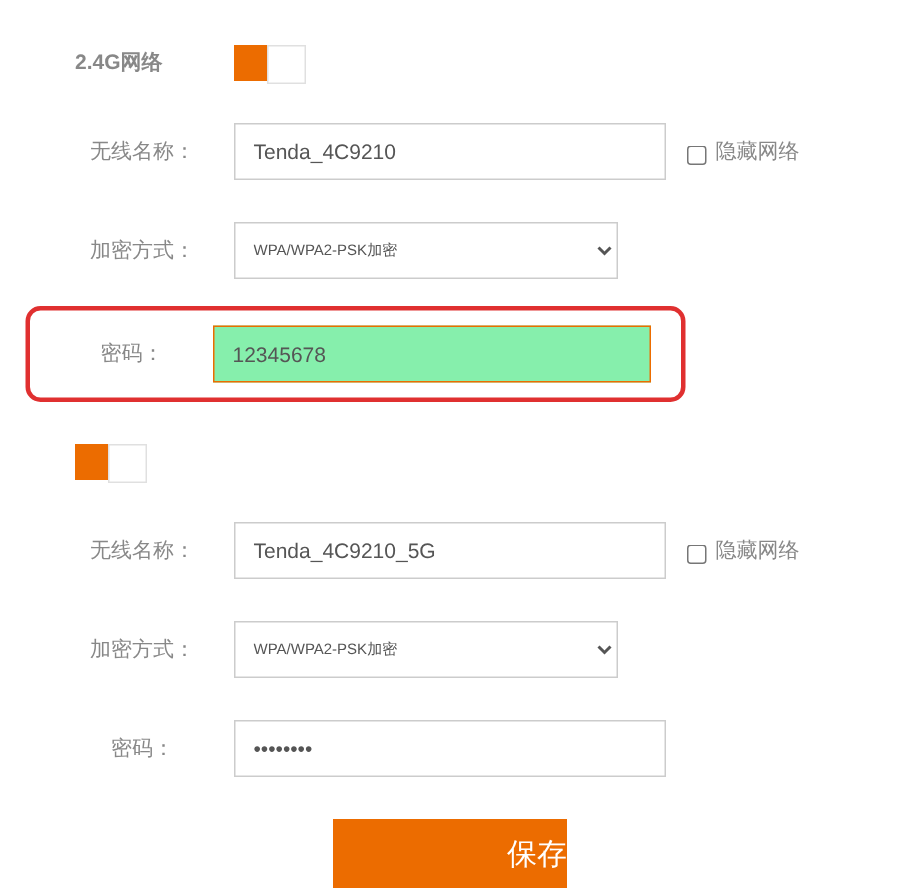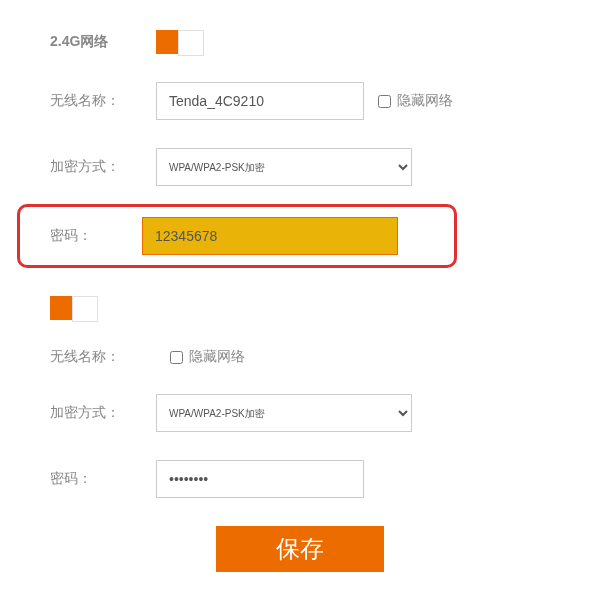--- a/index.html
+++ b/index.html
@@ -42,26 +42,26 @@
     }
     .toggle.on::after { right: 0; }
     .field-row {
       display: flex;
       align-items: center;
       margin-bottom: 28px;
       padding-left: 30px;
     }
     .field-label {
       width: 106px;
-      text-align: left;
+      text-align: center;
       color: #888;
       padding-right: 16px;
     }
     .text-input {
-      width: 208px;
+      width: 288px;
       height: 38px;
       padding: 0 12px;
       border: 1px solid #ccc;
       font-size: 14px;
       color: #555;
       outline: none;
       font-family: inherit;
     }
     .select-input {
       width: 256px;
@@ -78,44 +78,45 @@
       border-radius: 10px;
       padding: 10px 14px 10px 30px;
       margin: -10px 0 18px -3px;
       display: flex;
       align-items: center;
       width: 440px;
     }
     .highlight-wrap .field-label { width: 92px; }
     .highlight-wrap .text-input {
       border: 1px solid #ec6c00;
-      background: #eab308;
-      width: 256px;
+      background: #86efac;
+      width: 292px;
     }
     .checkbox-group {
       display: flex;
-      align-items: center;
+      align-items: flex-end;
       margin-left: 14px;
     }
     .checkbox-group input { margin-right: 6px; }
     .checkbox-group label { color: #888; }
     .save-row {
       display: flex;
       justify-content: center;
       margin-top: 20px;
     }
     .save-btn {
       background: #ec6c00;
       color: #fff;
       border: none;
-      width: 168px;
+      width: 156px;
       height: 46px;
-      font-size: 24px;
+      font-size: 20px;
       cursor: pointer;
       font-family: inherit;
+      text-align: right;
     }
     .gap { height: 10px; }
   </style>
 </head>
 <body>
 
 <div class="section-header">
   <span class="section-title">2.4G网络</span>
   <span class="toggle on"></span>
 </div>
@@ -142,20 +143,21 @@
 </div>
 
 <div class="gap"></div>
 
 <div class="section-header">
   <span class="toggle on"></span>
 </div>
 
 <div class="field-row">
   <span class="field-label">无线名称：</span>
+  <input type="text" class="text-input" value="Tenda_4C9210_5G" style="">
   <span class="checkbox-group">
     <input type="checkbox" style="">
     <label>隐藏网络</label>
   </span>
 </div>
 
 <div class="field-row">
   <span class="field-label">加密方式：</span>
   <select class="select-input">
     <option>WPA/WPA2-PSK加密</option>

